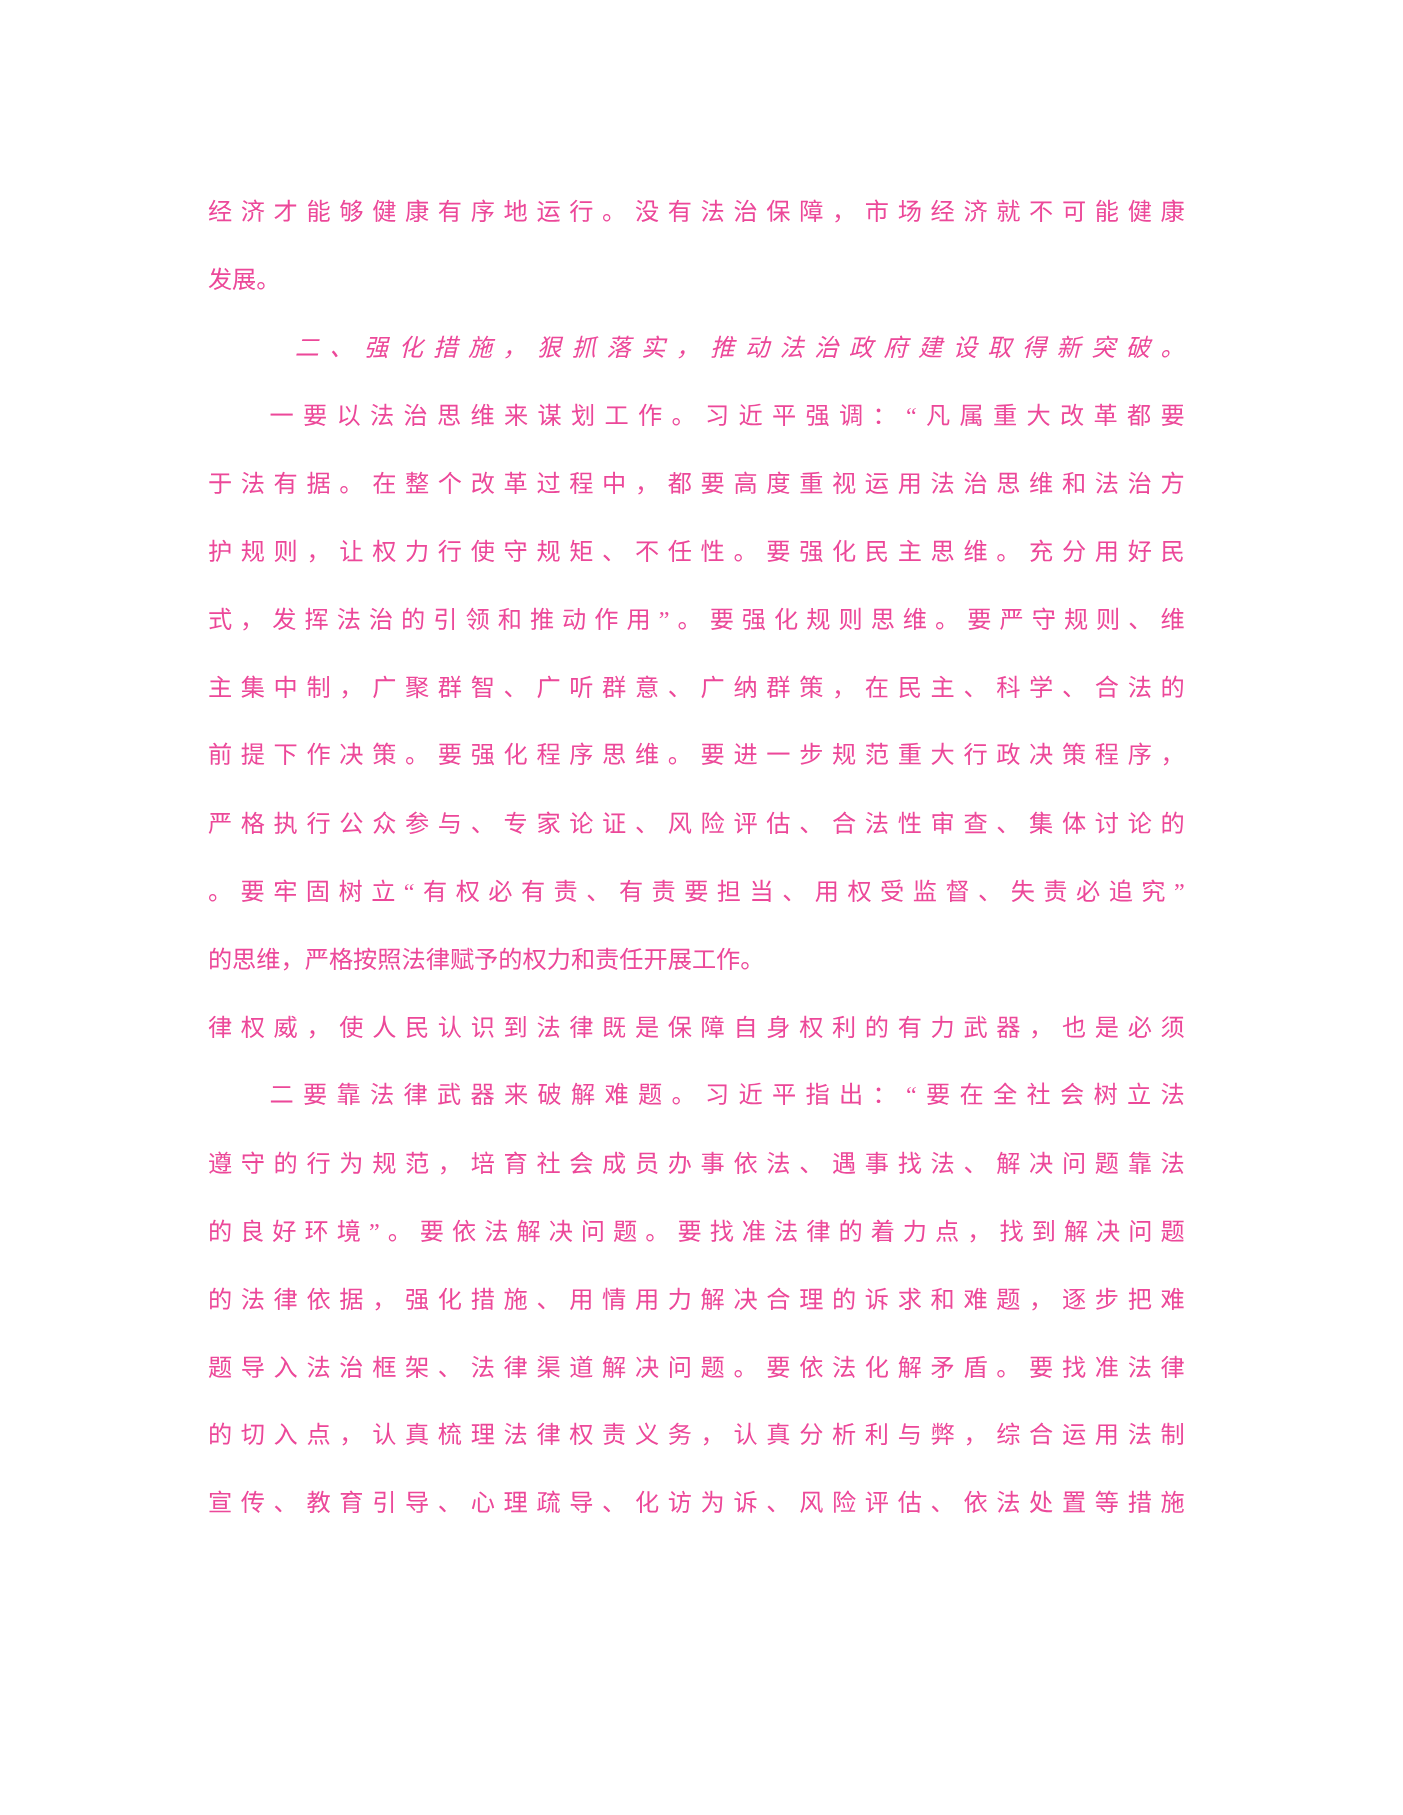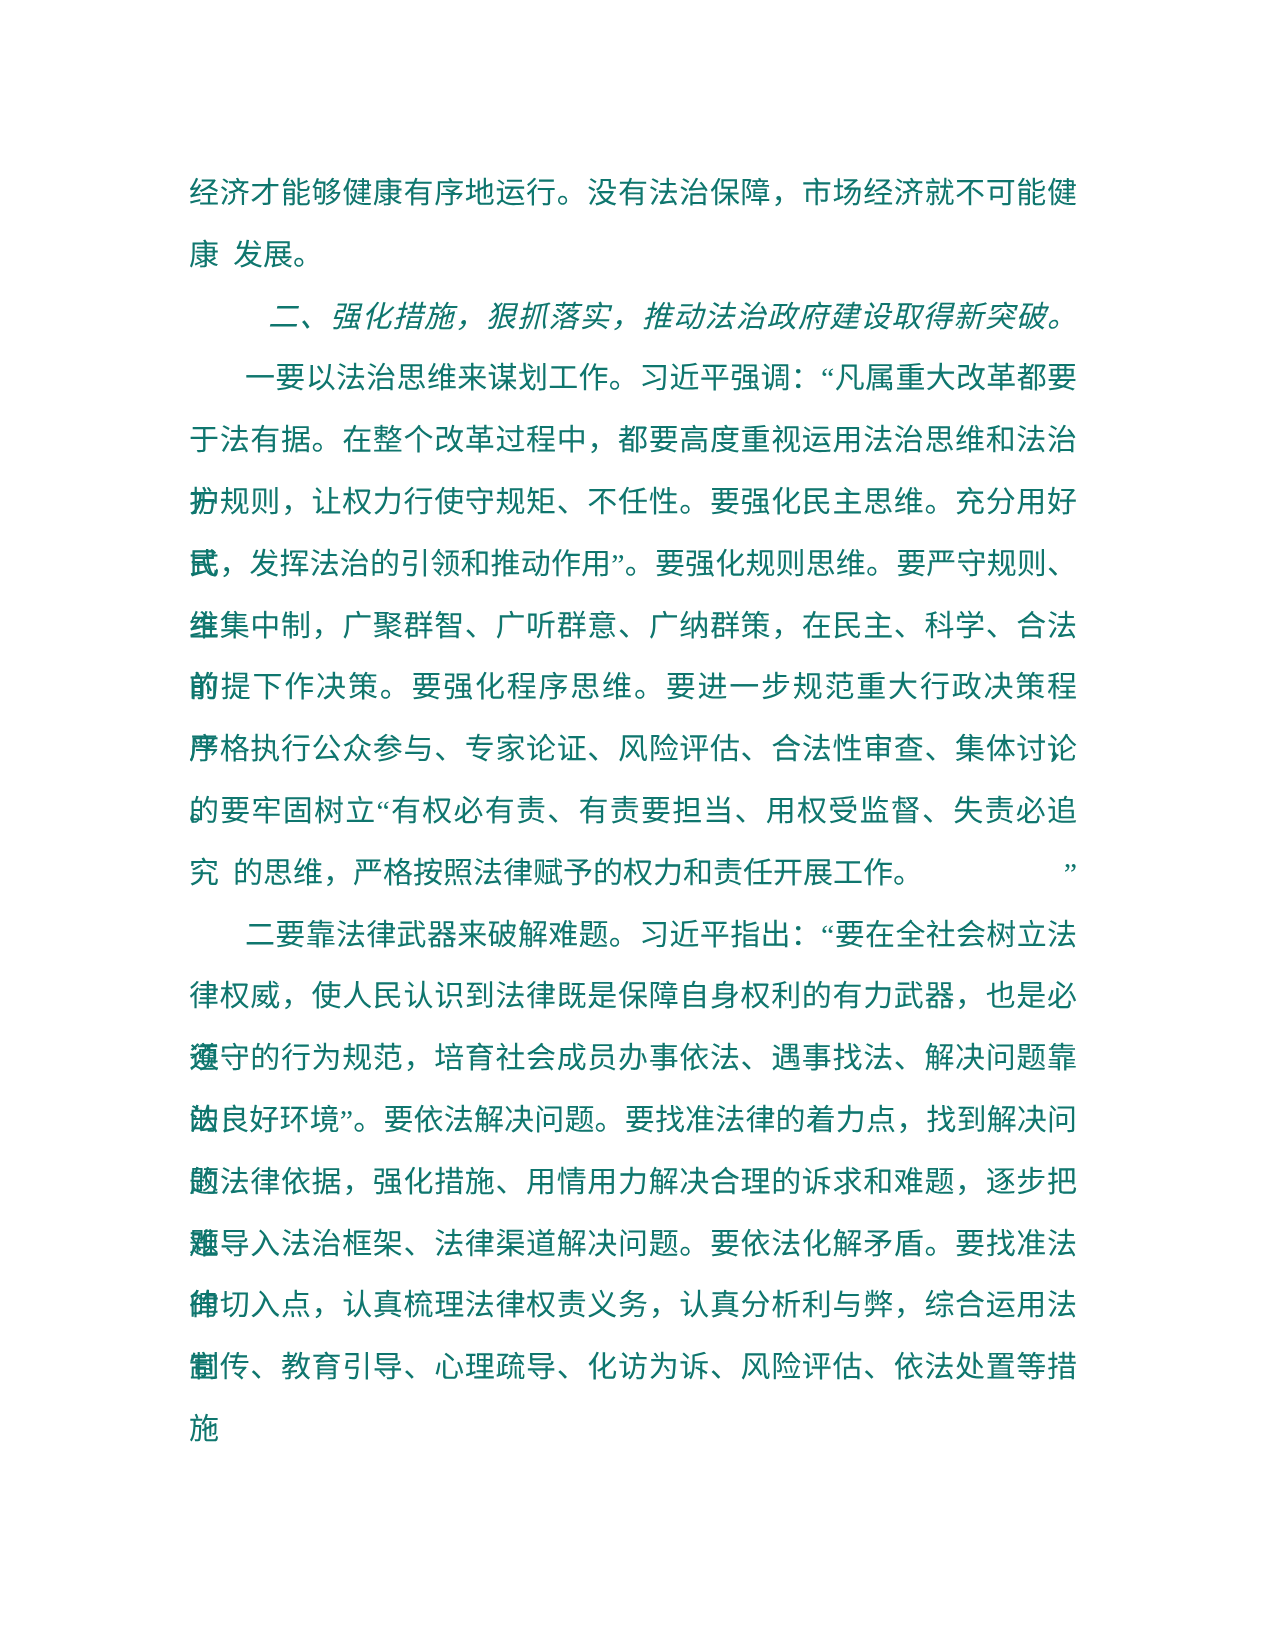--- a/index.html
+++ b/index.html
@@ -19,41 +19,40 @@
     width: 1275px;
     height: 1650px;
     background: #ffffff;
   }
   .text-block {
     position: absolute;
     left: 189px;
     top: 162px;
     width: 888px;
     font-family: "Liberation Serif", "DejaVu Serif", serif;
-    font-size: 30px;
+    font-size: 22px;
     font-weight: 400;
-    color: #0f766e;
+    color: #ec4899;
     letter-spacing: 0px;
   }
   .ln {
     line-height: 61.8px;
     height: 61.8px;
     white-space: nowrap;
     overflow: visible;
   }
   
   .full {
     white-space: normal;
     text-align: justify;
     text-align-last: justify;
   }
   .short {
     text-align: right;
     text-align-last: left;
-    margin-left: 44px;
   }
   .indent2 {
     text-indent: 56px;
   }
   .indent-heading {
     text-indent: 79px;
     font-style: italic;
   }
 </style>
 </head>
@@ -66,22 +65,22 @@
     <div class="ln full indent-heading">二、强化措施，狠抓落实，推动法治政府建设取得新突破。</div>
     <div class="ln full indent2">一要以法治思维来谋划工作。习近平强调：“凡属重大改革都要</div>
     <div class="ln full">于法有据。在整个改革过程中，都要高度重视运用法治思维和法治方</div>
     <div class="ln full">护规则，让权力行使守规矩、不任性。要强化民主思维。充分用好民</div>
     <div class="ln full">式，发挥法治的引领和推动作用”。要强化规则思维。要严守规则、维</div>
     <div class="ln full">主集中制，广聚群智、广听群意、广纳群策，在民主、科学、合法的</div>
     <div class="ln full">前提下作决策。要强化程序思维。要进一步规范重大行政决策程序，</div>
     <div class="ln full">严格执行公众参与、专家论证、风险评估、合法性审查、集体讨论的</div>
     <div class="ln full">。要牢固树立“有权必有责、有责要担当、用权受监督、失责必追究”</div>
     <div class="ln short">的思维，严格按照法律赋予的权力和责任开展工作。</div>
+    <div class="ln full">律权威，使人民认识到法律既是保障自身权利的有力武器，也是必须</div>
     <div class="ln full indent2">二要靠法律武器来破解难题。习近平指出：“要在全社会树立法</div>
-    <div class="ln full">律权威，使人民认识到法律既是保障自身权利的有力武器，也是必须</div>
     <div class="ln full">遵守的行为规范，培育社会成员办事依法、遇事找法、解决问题靠法</div>
     <div class="ln full">的良好环境”。要依法解决问题。要找准法律的着力点，找到解决问题</div>
     <div class="ln full">的法律依据，强化措施、用情用力解决合理的诉求和难题，逐步把难</div>
     <div class="ln full">题导入法治框架、法律渠道解决问题。要依法化解矛盾。要找准法律</div>
     <div class="ln full">的切入点，认真梳理法律权责义务，认真分析利与弊，综合运用法制</div>
     <div class="ln full">宣传、教育引导、心理疏导、化访为诉、风险评估、依法处置等措施</div>
   </div>
 </div>
 
 </body></html>

